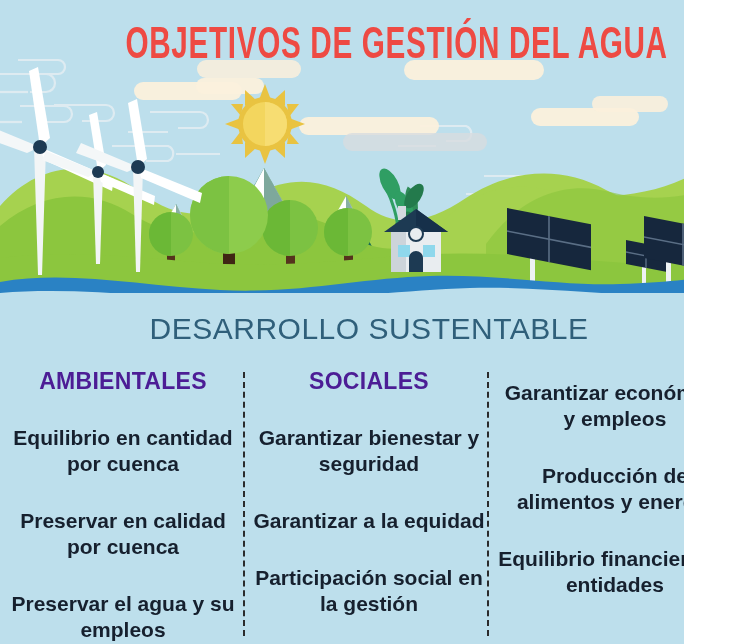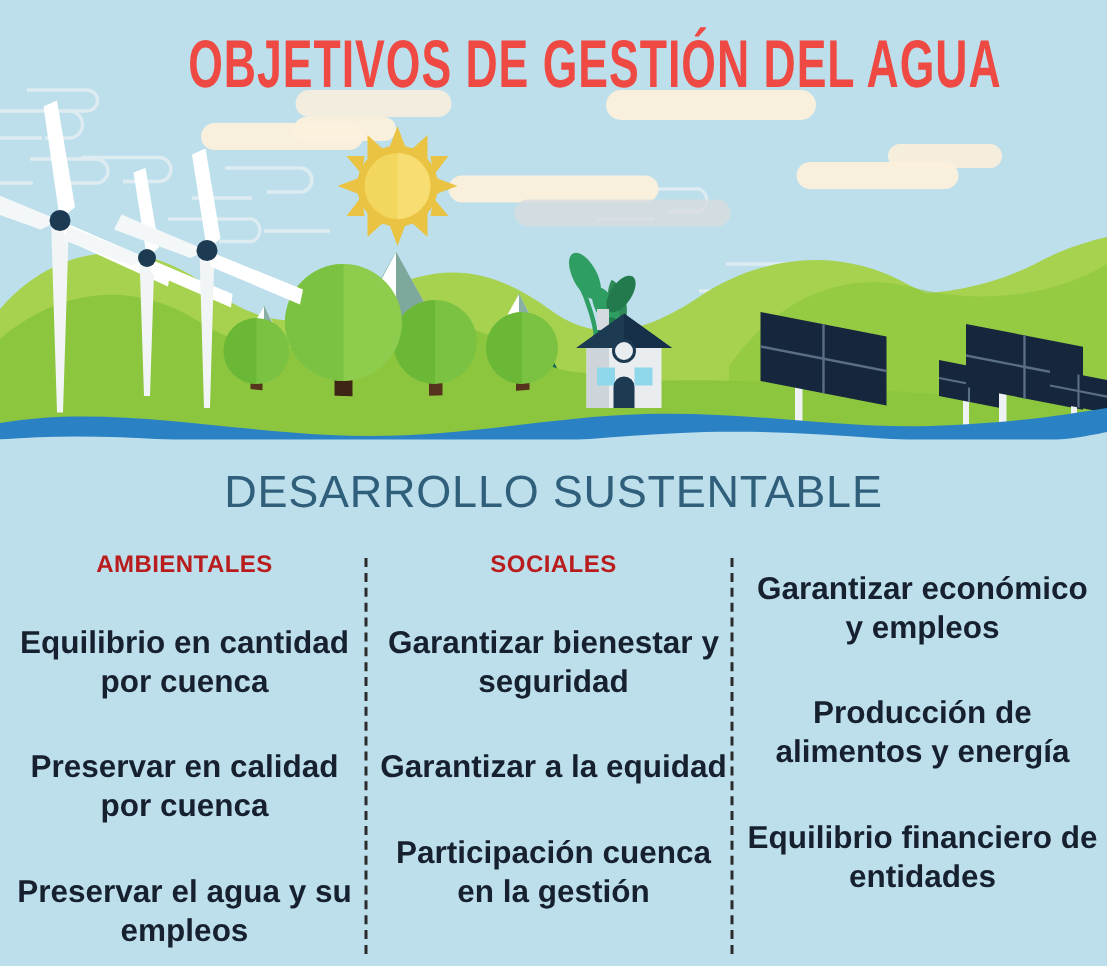--- a/index.html
+++ b/index.html
@@ -2,21 +2,21 @@
 <html><head>
 <meta charset="utf-8">
 <style>
   html, body {
     margin: 0;
     padding: 0;
     background: #ffffff;
   }
   #poster {
     position: relative;
-    width: 738px;
+    width: 684px;
     height: 644px;
     overflow: hidden;
     background: #bddfec;
     font-family: "Liberation Sans", sans-serif;
     -webkit-font-smoothing: antialiased;
   }
 
   
   #scene {
     position: absolute;
@@ -94,23 +94,23 @@
     width: 0;
     height: 264px;
     border-left: 2px dashed #2b2b2b;
   }
   #div1 { left: 243px; }
   #div2 { left: 487px; }
 
   .col-header {
     font-family: "Liberation Sans", sans-serif;
     font-weight: bold;
-    font-size: 16px;
+    font-size: 23px;
     letter-spacing: 0.3px;
-    color: #b91c1c;
+    color: #4c1d95;
     text-align: left;
     margin-bottom: 18px;
     white-space: nowrap;
   }
   .goal {
     font-family: "Liberation Sans", sans-serif;
     font-weight: bold;
     font-size: 21px;
     line-height: 26px;
     color: #16202e;
@@ -323,21 +323,21 @@
         <div class="col-header">AMBIENTALES</div>
         <div class="goal">Equilibrio en cantidad por cuenca</div>
         <div class="goal">Preservar en calidad por cuenca</div>
         <div class="goal">Preservar el agua y su empleos</div>
       </div>
 
       <div class="col">
         <div class="col-header">SOCIALES</div>
         <div class="goal">Garantizar bienestar y seguridad</div>
         <div class="goal">Garantizar a la equidad</div>
-        <div class="goal">Participación cuenca en la gestión</div>
+        <div class="goal">Participación social en la gestión</div>
       </div>
 
       <div class="col">
         <div class="goal">Garantizar económico y empleos</div>
         <div class="goal">Producción de alimentos y energía</div>
         <div class="goal">Equilibrio financiero de entidades</div>
       </div>
 
     </div>
   </div>

